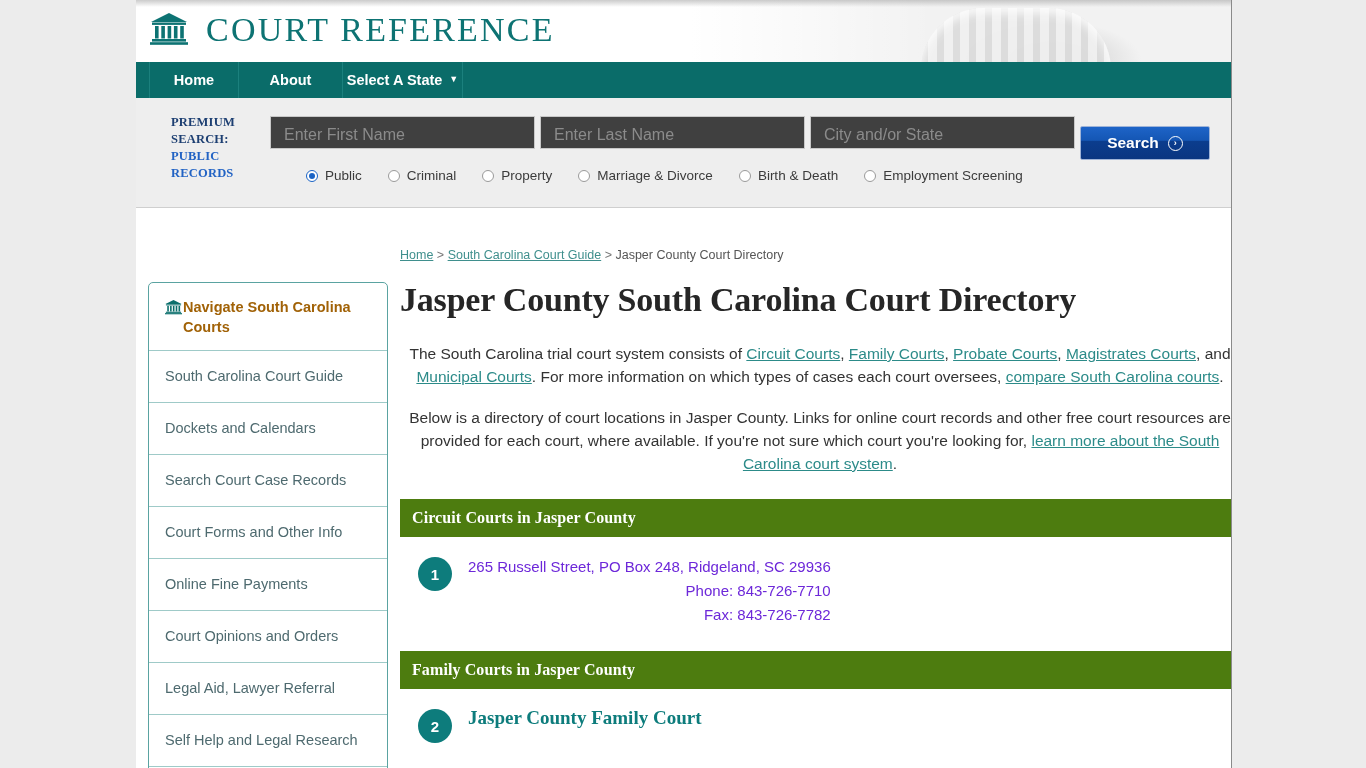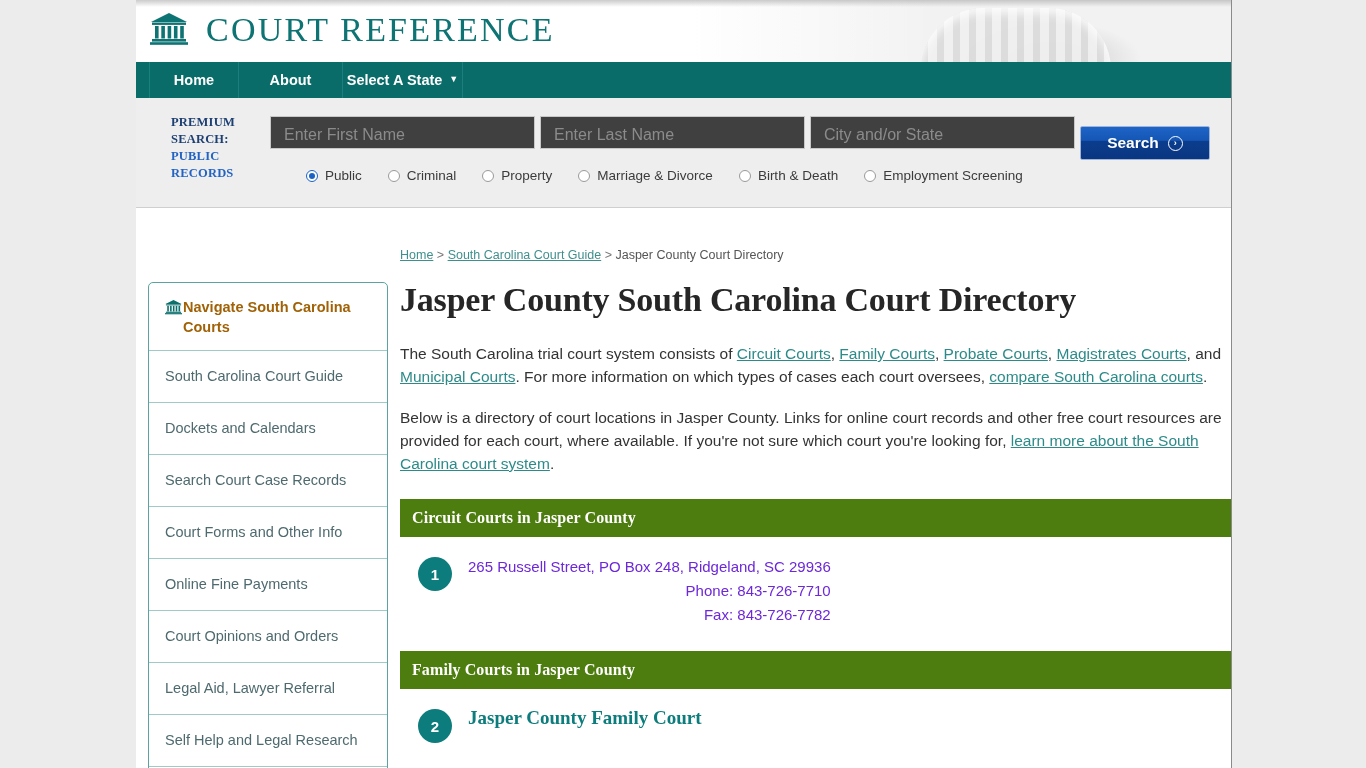--- a/index.html
+++ b/index.html
@@ -250,20 +250,21 @@
     margin: 0 0 22px 0;
     letter-spacing: -.2px;
     line-height: 40px;
   }
 
   p.intro {
     font-size: 15.5px;
     line-height: 23px;
     color: #333333;
     margin: 0 0 18px 0;
+    text-align: center;
   }
   p.intro a {
     color: #2c8b89;
     text-decoration: underline;
     cursor: pointer;
   }
 
   .sec-head {
     background: #4d7c0f;
     color: #ffffff;

